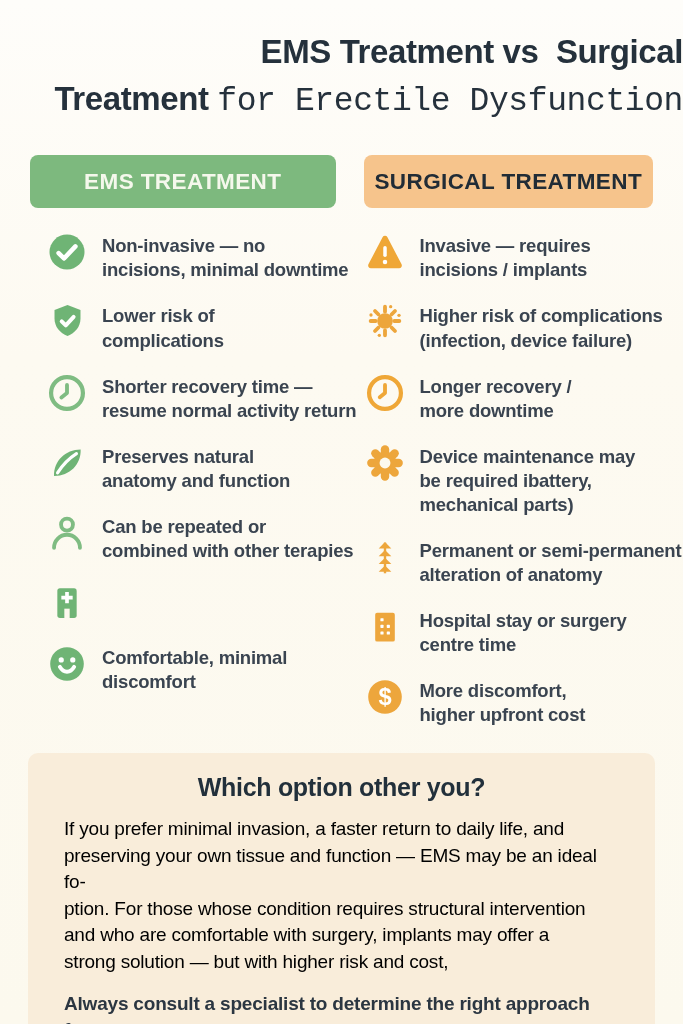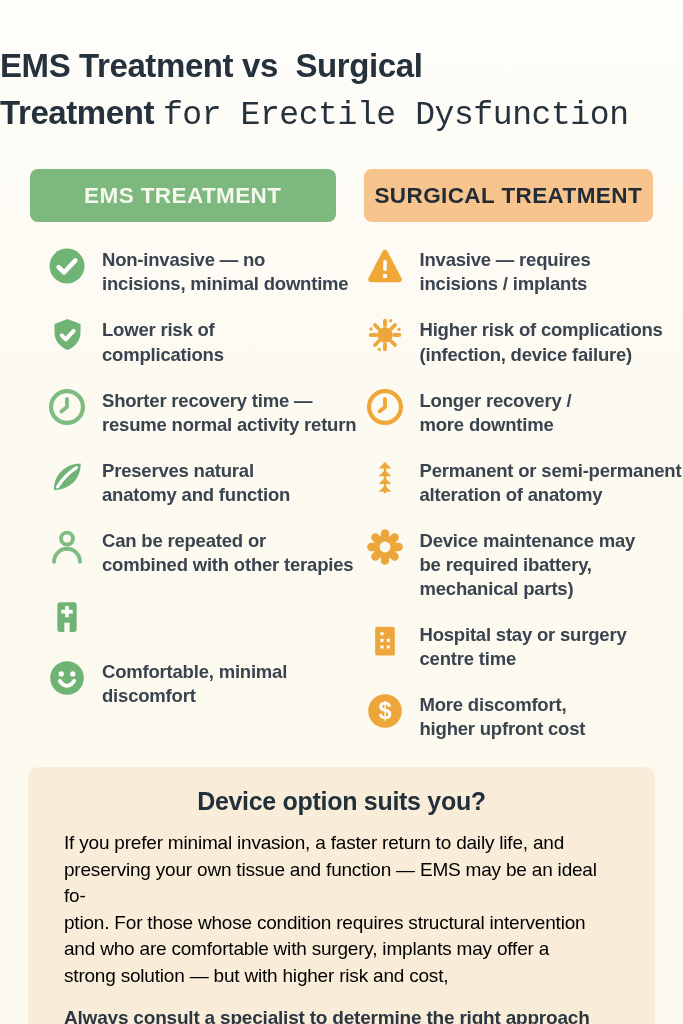--- a/index.html
+++ b/index.html
@@ -3,21 +3,21 @@
 <meta charset="utf-8">
 <style>
   * { box-sizing: border-box; margin: 0; padding: 0; }
   html,body { background:#e8e8e8; }
   .page{
     width:683px; height:1024px; margin:0 auto; position:relative; overflow:hidden;
     background:linear-gradient(180deg,#fefdfa 0%, #fdfaf1 35%, #fcf9ee 100%);
     font-family:"Liberation Sans", sans-serif; color:#25313c;
   }
   .title{
-    padding-top:42px; text-align:left; font-size:33px; line-height:1.43;
+    padding-top:28px; text-align:right; font-size:33px; line-height:1.43;
     letter-spacing:-0.4px; color:#25313c; white-space:pre-wrap; font-weight:500;
   }
   .title .b{ font-weight:700; }
   .title .m{ font-weight:500;font-family:Liberation Mono, monospace; }
   .cols{ display:flex; gap:12px; margin:30px 30px 0 30px; }
   .col{ flex:1 1 0; min-width:0; }
   .col-header{
     height:53px; border-radius:8px; display:flex; align-items:center; justify-content:center;
     font-weight:700; font-size:22.5px; letter-spacing:0.4px; white-space:nowrap;
   }
@@ -180,50 +180,50 @@
                 <circle cx="12" cy="12" r="9.1" fill="none" stroke="#efa737" stroke-width="2.4"></circle>
                 <path d="M12 7.4V12l-3 2.4" stroke="#efa737" stroke-width="2.2" fill="none" stroke-linecap="round" stroke-linejoin="round"></path>
               </svg>
           </span>
           <span class="item-text">Longer recovery /
 more downtime</span>
         </div>
 
         <div class="item">
           <span class="icon">
+            <svg viewBox="0 0 24 24" width="42" height="42">
+                <g fill="#eda63c">
+                  <rect x="1.8" y="9.6" width="20.4" height="4.8" rx="2.4"></rect>
+                  <rect x="1.8" y="9.6" width="20.4" height="4.8" rx="2.4" transform="rotate(45 12 12)"></rect>
+                  <rect x="1.8" y="9.6" width="20.4" height="4.8" rx="2.4" transform="rotate(90 12 12)"></rect>
+                  <rect x="1.8" y="9.6" width="20.4" height="4.8" rx="2.4" transform="rotate(135 12 12)"></rect>
+                  <circle cx="12" cy="12" r="6.4"></circle>
+                </g>
+                <circle cx="12" cy="12" r="3.1" fill="#fcf9ee"></circle>
+              </svg>
+          </span>
+          <span class="item-text">Device maintenance may
+be required ibattery,
+mechanical parts)</span>
+        </div>
+
+        <div class="item">
+          <span class="icon">
             <svg viewBox="0 0 24 24" width="36" height="44">
                 <path d="M12 1.8v20.4" stroke="#eda63c" stroke-width="1.6"></path>
                 <g fill="#eda63c">
                   <path d="M12 1.4l-4.2 4.2h8.4z"></path>
                   <path d="M12 6.6l-4.2 4.2h8.4z"></path>
                   <path d="M12 11.8l-4.2 4.2h8.4z"></path>
                   <path d="M12 17l-4.2 4.2h8.4z"></path>
                 </g>
               </svg>
           </span>
           <span class="item-text">Permanent or semi-permanent
 alteration of anatomy</span>
-        </div>
-
-        <div class="item">
-          <span class="icon">
-            <svg viewBox="0 0 24 24" width="42" height="42">
-                <g fill="#eda63c">
-                  <rect x="1.8" y="9.6" width="20.4" height="4.8" rx="2.4"></rect>
-                  <rect x="1.8" y="9.6" width="20.4" height="4.8" rx="2.4" transform="rotate(45 12 12)"></rect>
-                  <rect x="1.8" y="9.6" width="20.4" height="4.8" rx="2.4" transform="rotate(90 12 12)"></rect>
-                  <rect x="1.8" y="9.6" width="20.4" height="4.8" rx="2.4" transform="rotate(135 12 12)"></rect>
-                  <circle cx="12" cy="12" r="6.4"></circle>
-                </g>
-                <circle cx="12" cy="12" r="3.1" fill="#fcf9ee"></circle>
-              </svg>
-          </span>
-          <span class="item-text">Device maintenance may
-be required ibattery,
-mechanical parts)</span>
         </div>
 
         <div class="item">
           <span class="icon">
             <svg viewBox="0 0 24 24" width="38" height="42">
                 <rect x="5.8" y="3" width="12.4" height="18.2" rx="1.2" fill="#eda63c"></rect>
                 <g fill="#fff">
                   <rect x="9.1" y="6.4" width="2" height="2" rx="0.4"></rect>
                   <rect x="9.1" y="10.6" width="2" height="2" rx="0.4"></rect>
                   <rect x="13.1" y="10.6" width="2" height="2" rx="0.4"></rect>
@@ -246,21 +246,21 @@
           <span class="item-text">More discomfort,
 higher upfront cost</span>
         </div>
 
       </div>
     </section>
 
   </div>
 
   <div class="footer">
-    <h2 class="footer-heading">Device option suits you?</h2>
+    <h2 class="footer-heading">Which option other you?</h2>
     <p class="footer-paragraph">If you prefer minimal invasion, a faster return to daily life, and
 preserving your own tissue and function — EMS may be an ideal fo-
 ption. For those whose condition requires structural intervention
 and who are comfortable with surgery, implants may offer a
 strong solution — but with higher risk and cost,</p>
     <p class="footer-note">Always consult a specialist to determine the right approach for
 your situation.</p>
   </div>
 
 </div>

